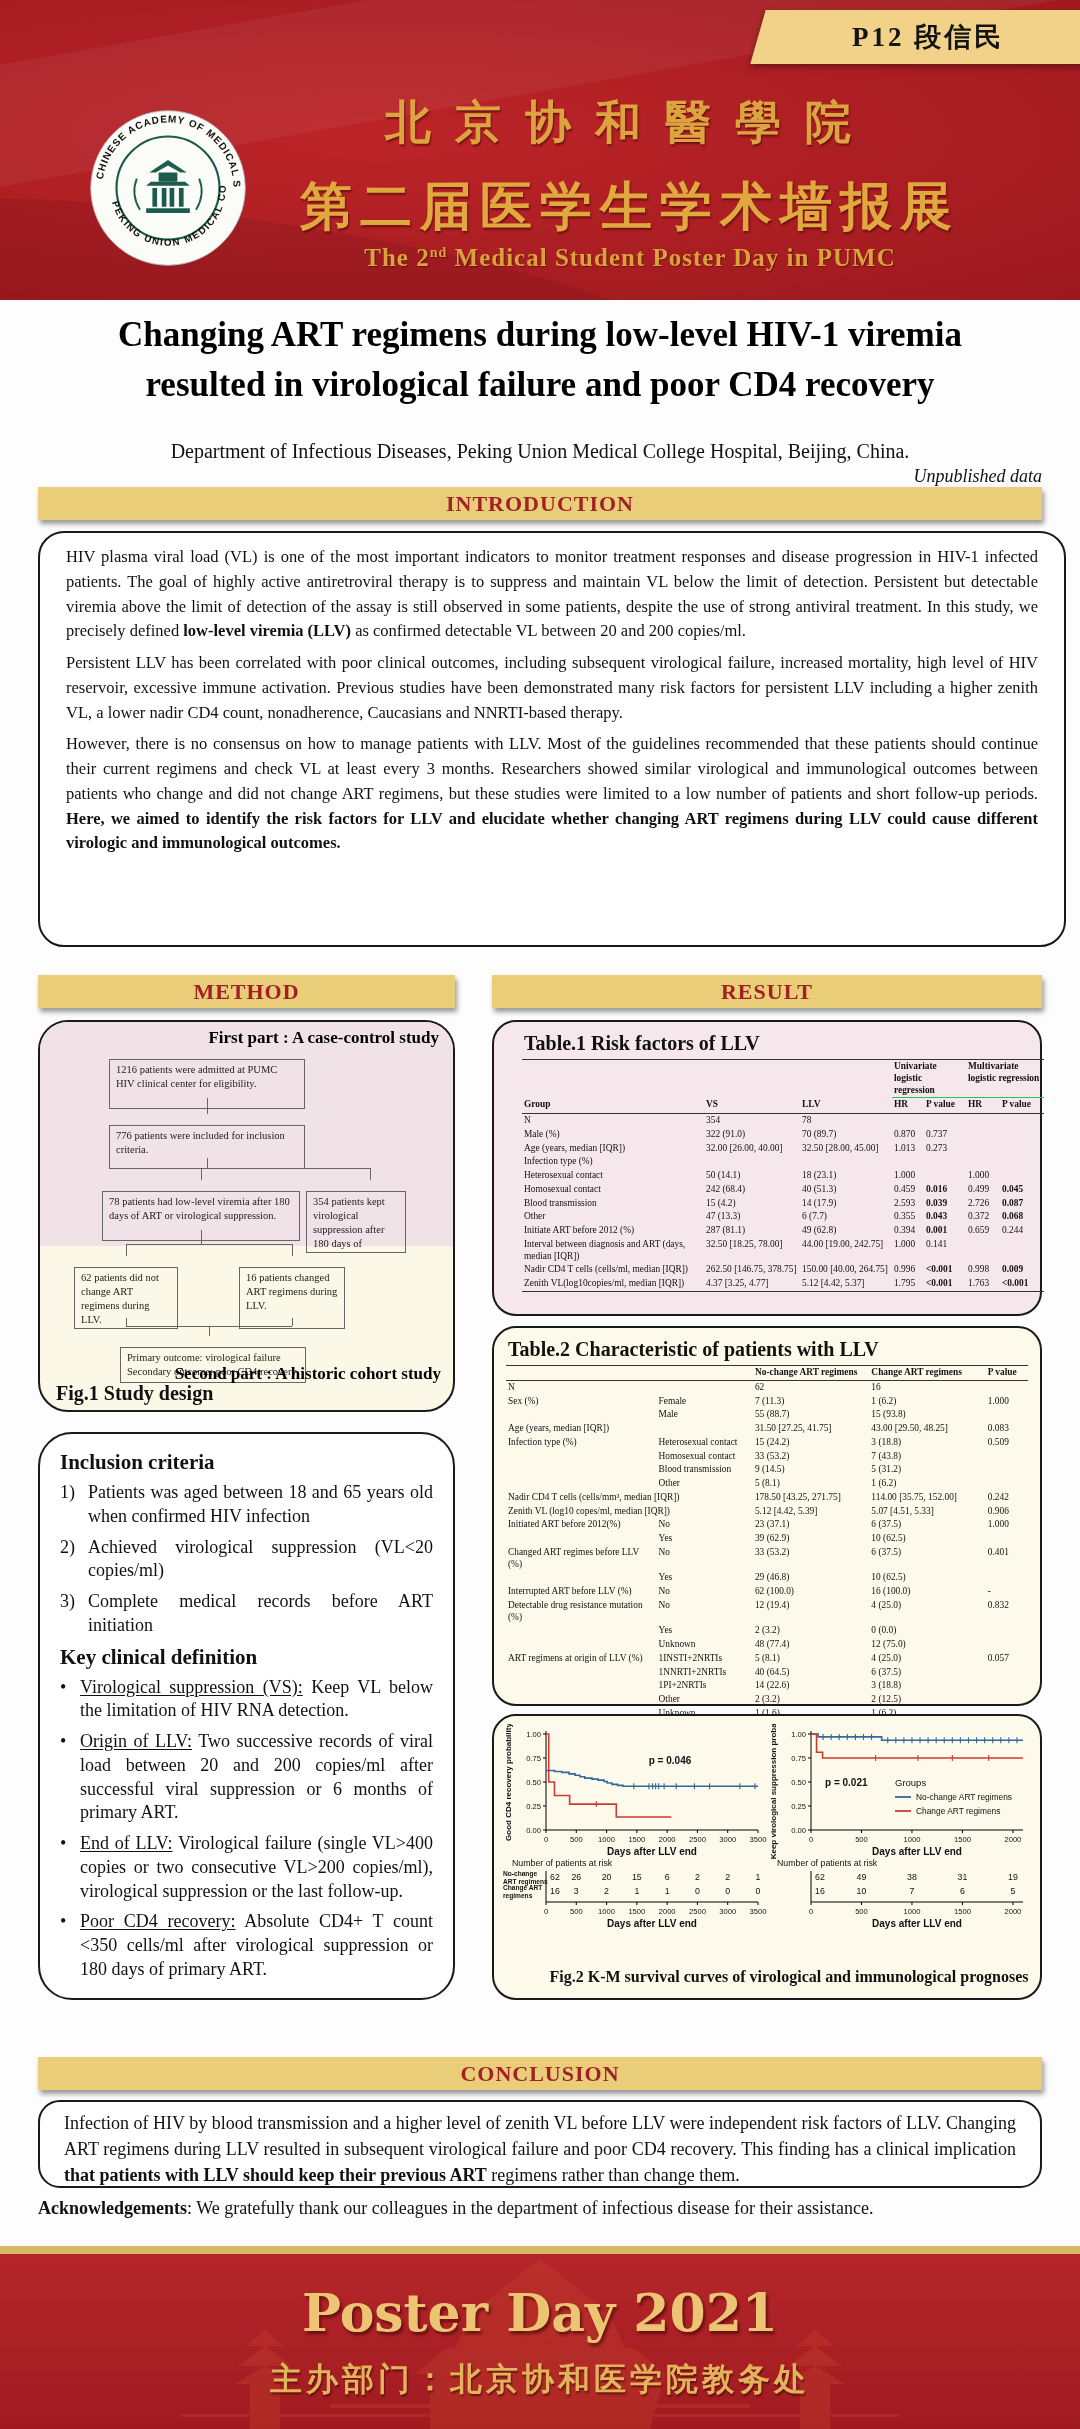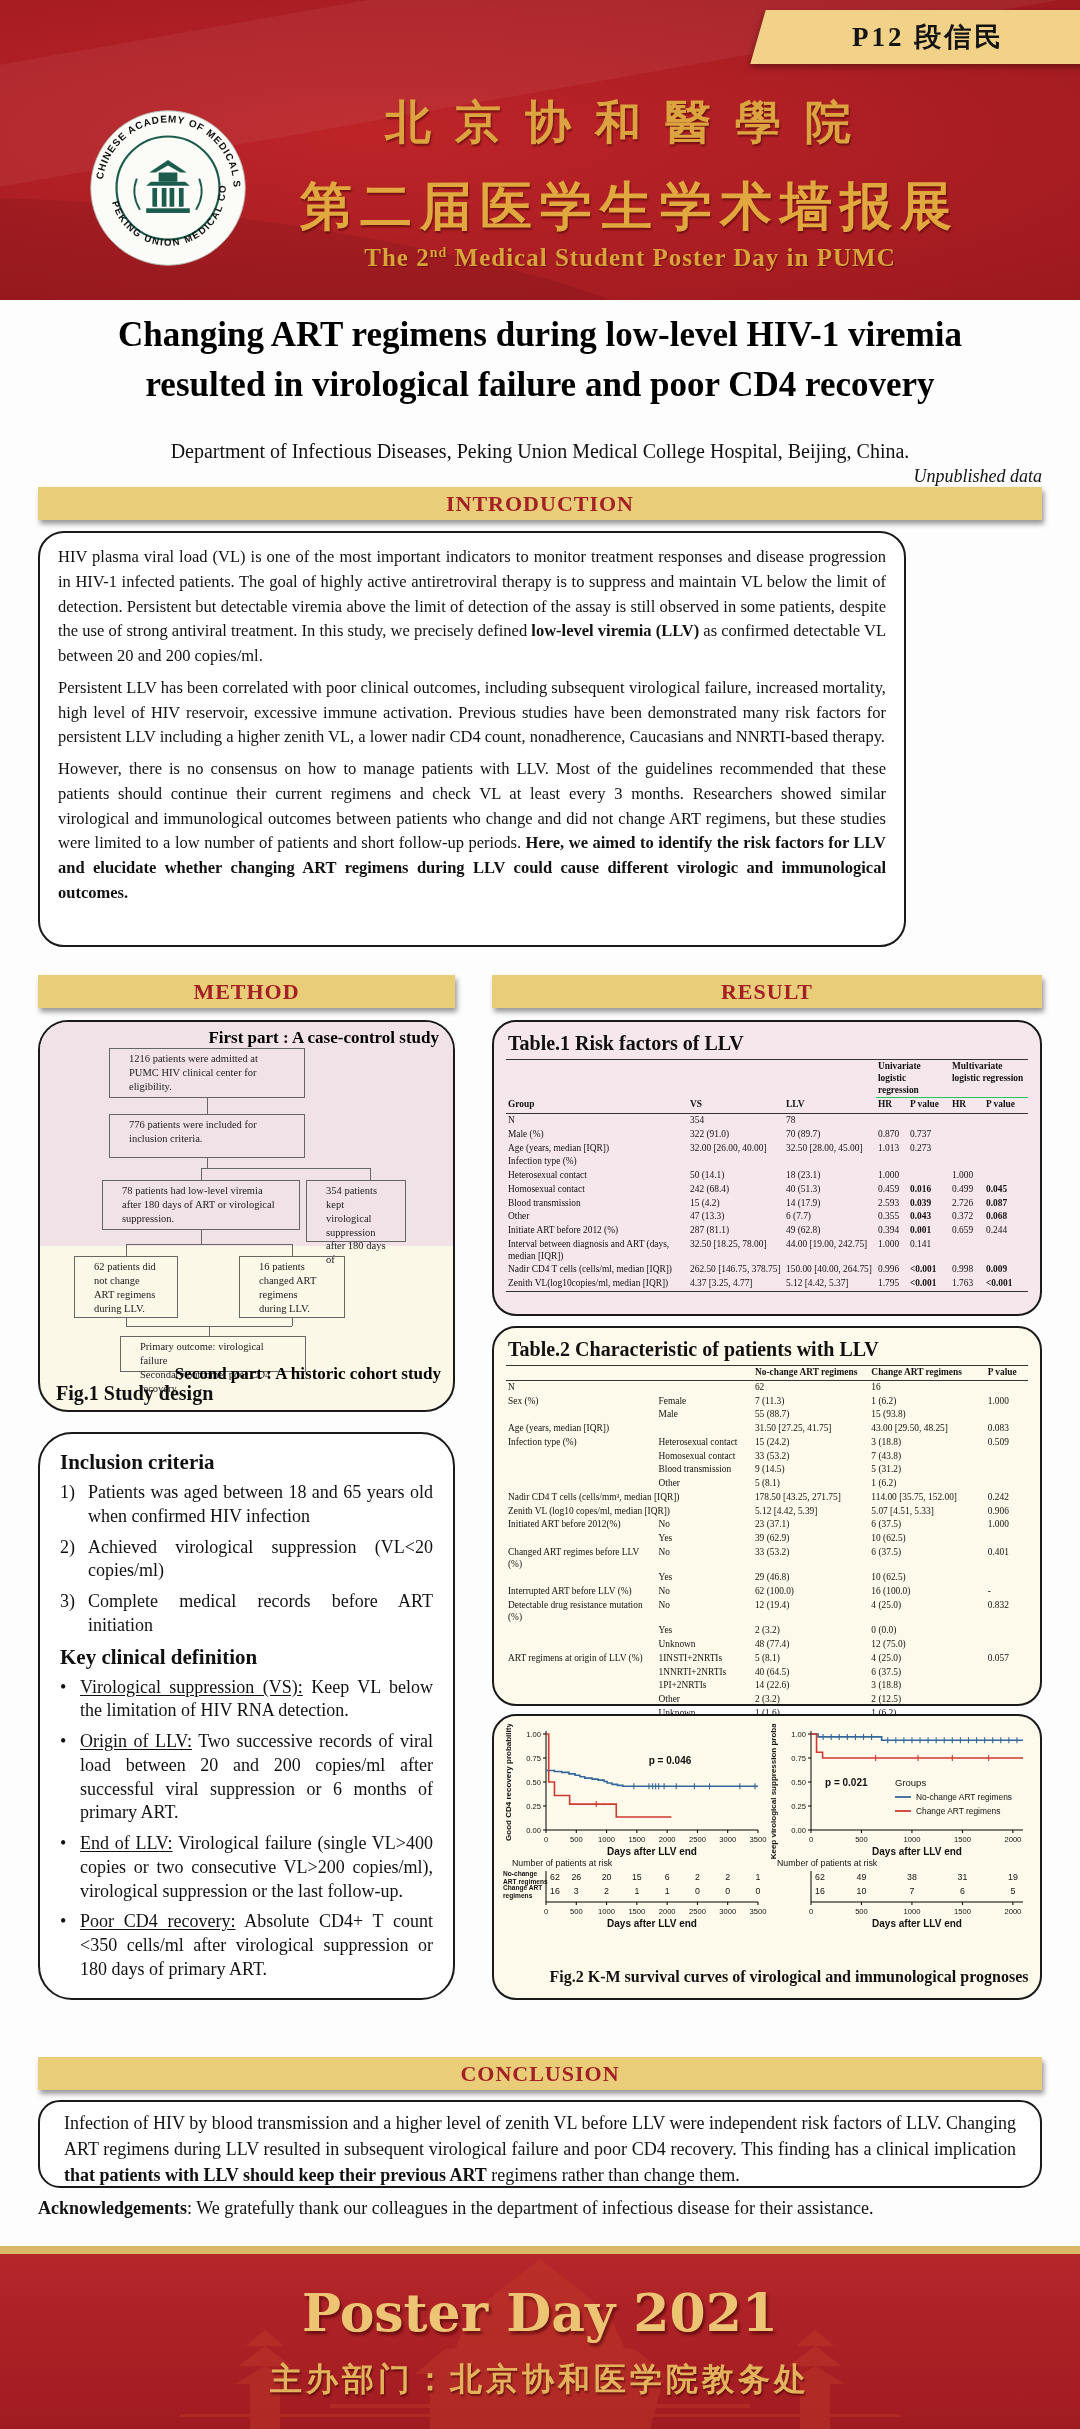--- a/index.html
+++ b/index.html
@@ -30,43 +30,43 @@
   
   .banner{position:absolute;height:33px;background:#e9cd79;box-shadow:2px 4px 5px rgba(0,0,0,.4);
           display:flex;align-items:center;justify-content:center;color:#a32125;font-weight:bold;
           font-size:22px;letter-spacing:1px;}
   .banner.intro{left:38px;top:487px;width:1004px;}
   .banner.method{left:38px;top:975px;width:417px;}
   .banner.result{left:492px;top:975px;width:550px;}
   .banner.concl{left:38px;top:2057px;width:1004px;}
   
   .rbox{position:absolute;border:2.5px solid #1a1a1a;border-radius:26px;background:#fff;box-sizing:border-box;}
-  .introbox{left:38px;top:531px;width:868px;height:416px;padding:12px 18px;}
+  .introbox{left:38px;top:531px;width:1028px;height:416px;padding:12px 26px;}
   .introbox p{margin:0 0 7px 0;font-size:16.5px;line-height:1.5;text-align:justify;}
   .seg-b{font-weight:bold;}
   
   .fig1box{left:38px;top:1020px;width:417px;height:392px;border-radius:30px;background:#fbf8e8;overflow:hidden;}
   .pinkbg{position:absolute;left:0;top:0;width:100%;height:224px;background:#f1e2e8;}
   .part-label{position:absolute;font-weight:bold;font-size:17px;color:#000;}
-  .fbox{position:absolute;border:1px solid #666;font-size:10.5px;line-height:1.32;padding:3px 19px;color:#222;box-sizing:border-box;}
+  .fbox{position:absolute;border:1px solid #666;font-size:10.5px;line-height:1.32;padding:3px 6px;color:#222;box-sizing:border-box;margin-top:11px;}
   .vline{position:absolute;width:1px;background:#666;}
   .hline{position:absolute;height:1px;background:#666;}
   .fig1caption{position:absolute;left:16px;top:360px;font-weight:bold;font-size:20px;}
   
   .incbox{left:38px;top:1432px;width:417px;height:568px;border-radius:34px;padding:14px 20px;}
   .inc-h{font-size:21px;font-weight:bold;margin:2px 0 6px 0;}
   .inc-item{display:flex;font-size:18px;line-height:1.32;margin:0 0 7px 0;}
   .inc-item .num{width:28px;flex:none;}
   .inc-item .txt{text-align:justify;}
   .def-item{display:flex;font-size:18px;line-height:1.32;margin:0 0 7px 0;}
   .def-item .bullet{width:20px;flex:none;}
   .def-text{text-align:justify;}
   .def-lead{text-decoration:underline;text-underline-offset:2px;}
   
-  .t1panel{left:492px;top:1020px;width:550px;height:296px;border-radius:24px;background:#f5e7eb;padding:8px 12px;}
+  .t1panel{left:492px;top:1020px;width:550px;height:296px;border-radius:24px;background:#f5e7eb;padding:8px 28px;}
   .t2panel{left:492px;top:1326px;width:550px;height:380px;border-radius:24px;background:#fdfaeb;padding:8px 12px;}
   .ptitle{font-size:20px;font-weight:bold;margin:2px 0 4px 2px;}
   table.dtable{border-collapse:collapse;width:100%;table-layout:fixed;}
   table.dtable td{font-size:9.4px;line-height:1.25;padding:1px 2px;vertical-align:top;word-wrap:break-word;}
   .t1 tbody tr:first-child td{border-top:1.4px solid #333;}
   td.spanhead{font-weight:bold;border-bottom:1px solid #22c55e;}
   tr.t1-head td{font-weight:bold;border-bottom:1px solid #333;padding-bottom:2px;}
   .t1 tr:last-child td{border-bottom:1.4px solid #333;}
   tr.t2-head td{font-weight:bold;border-top:1.4px solid #333;border-bottom:1px solid #333;}
   .t2 tr:last-child td{border-bottom:1.4px solid #333;}

